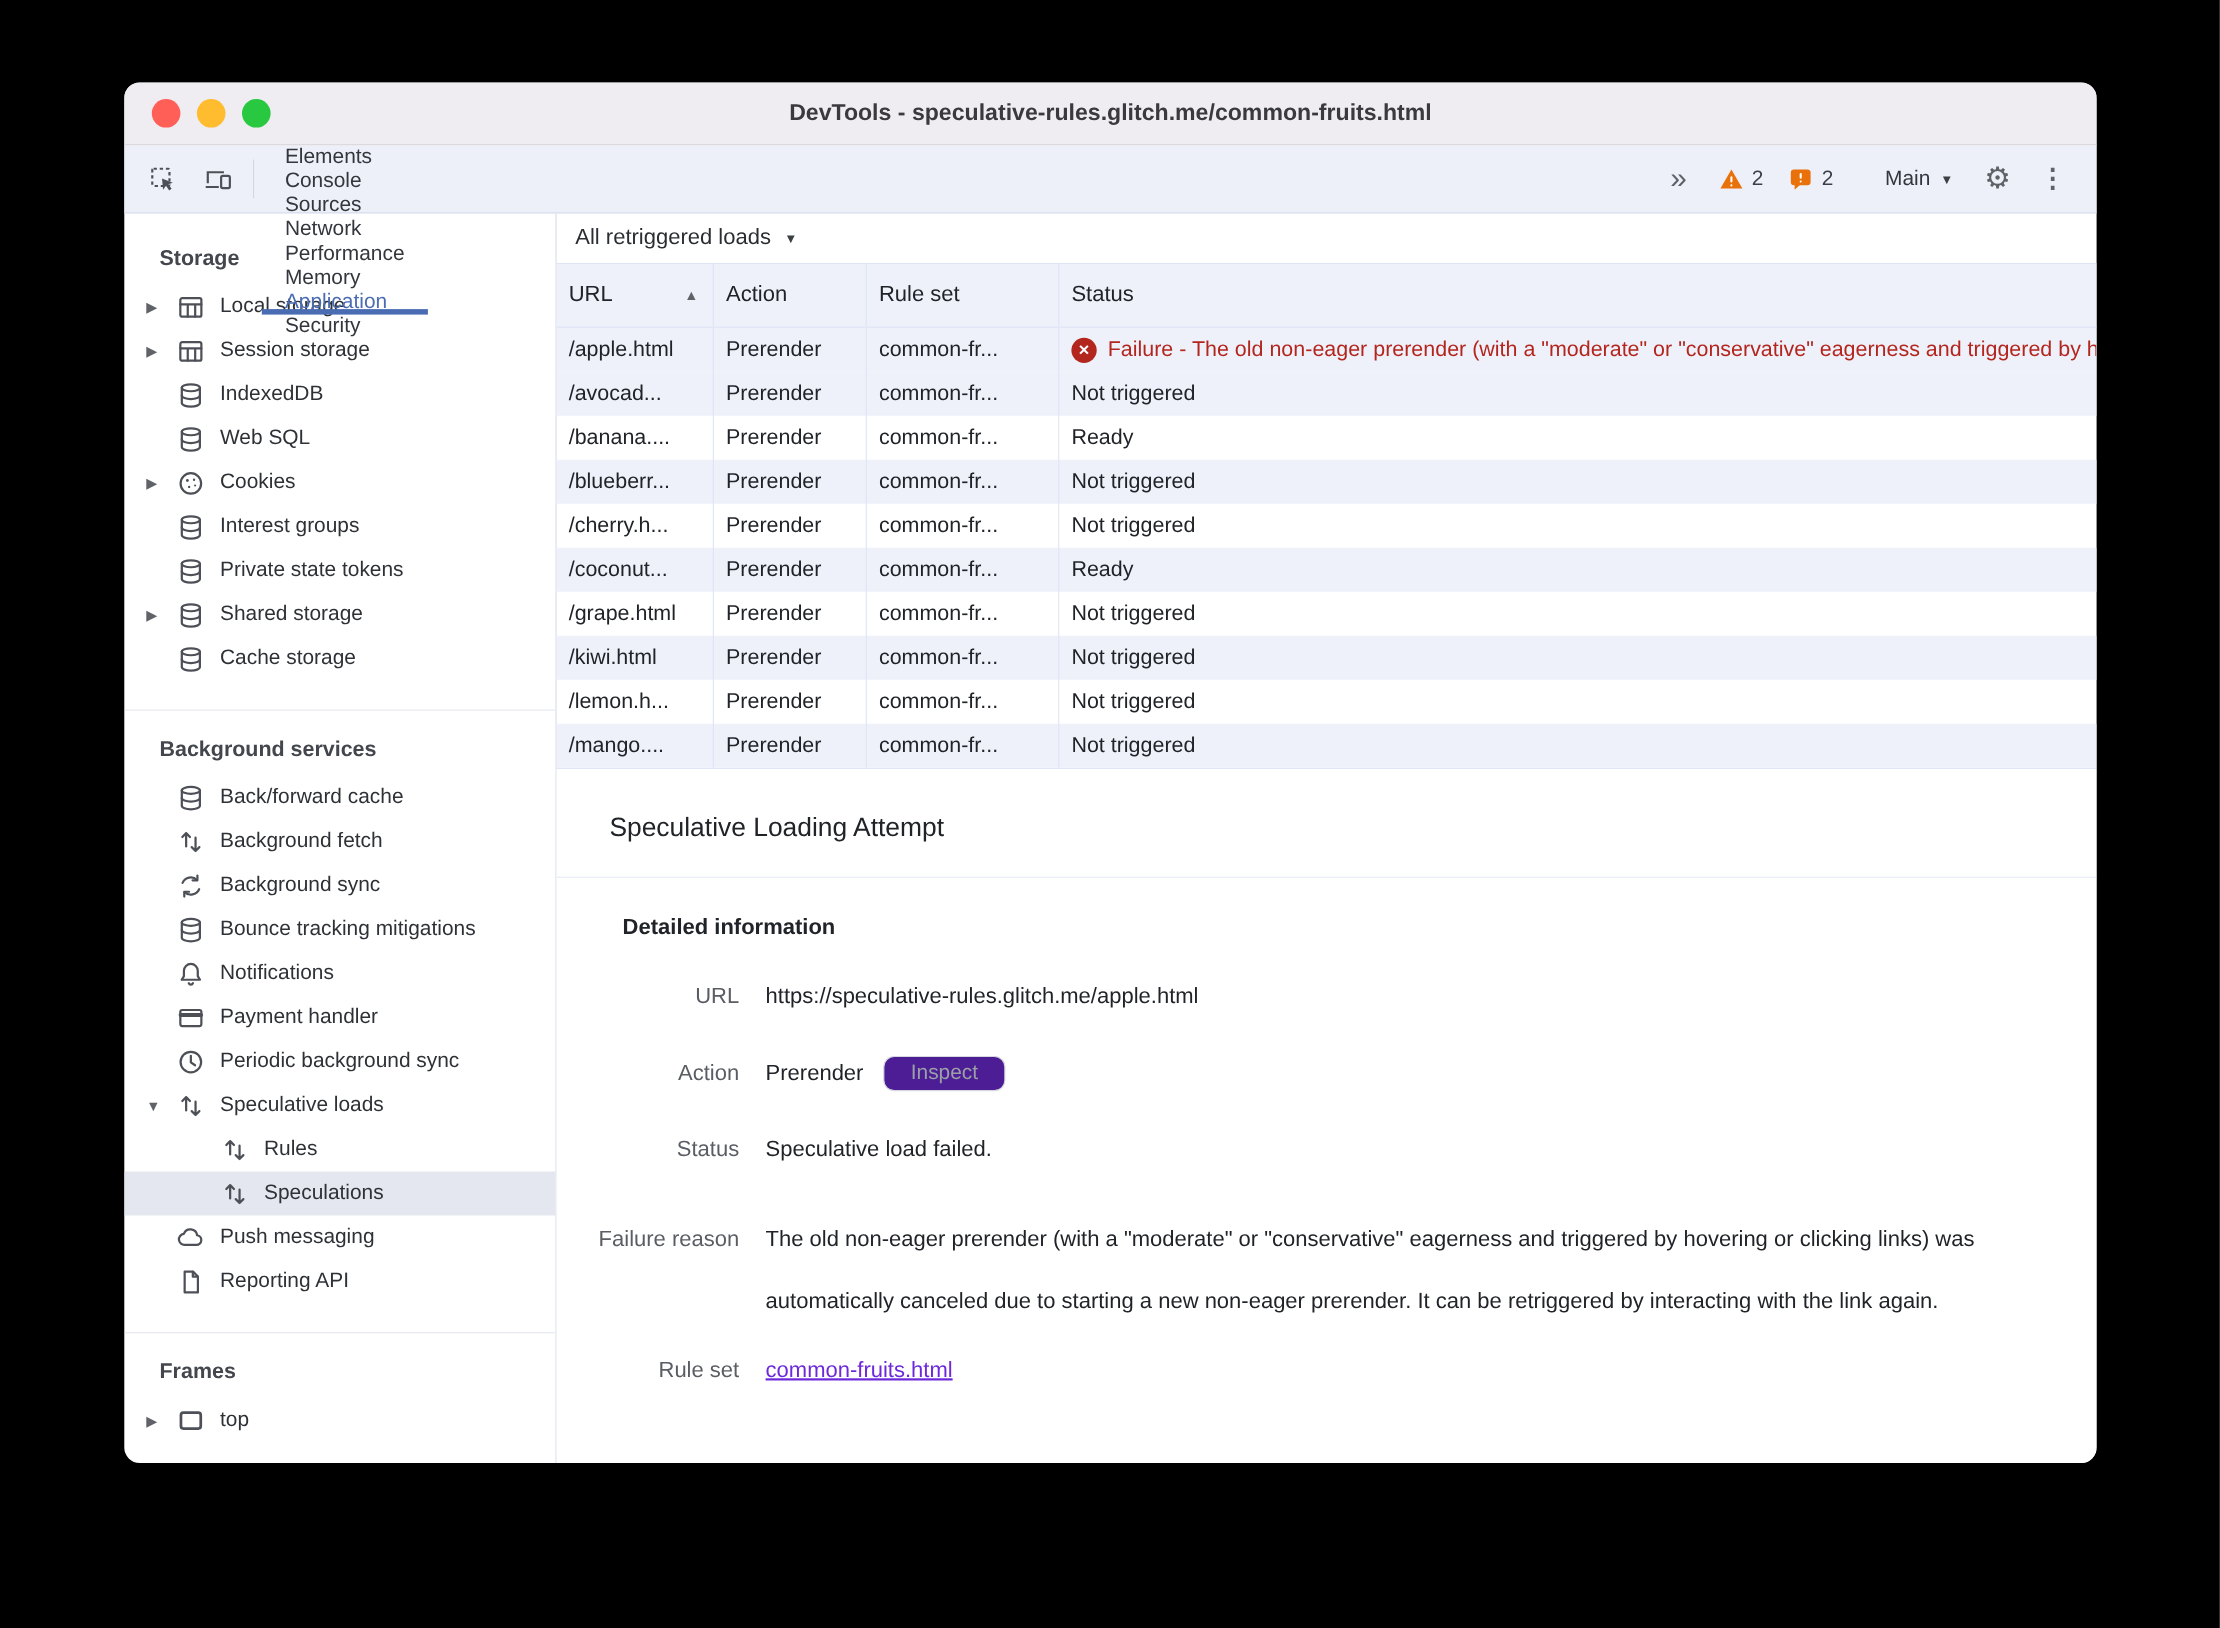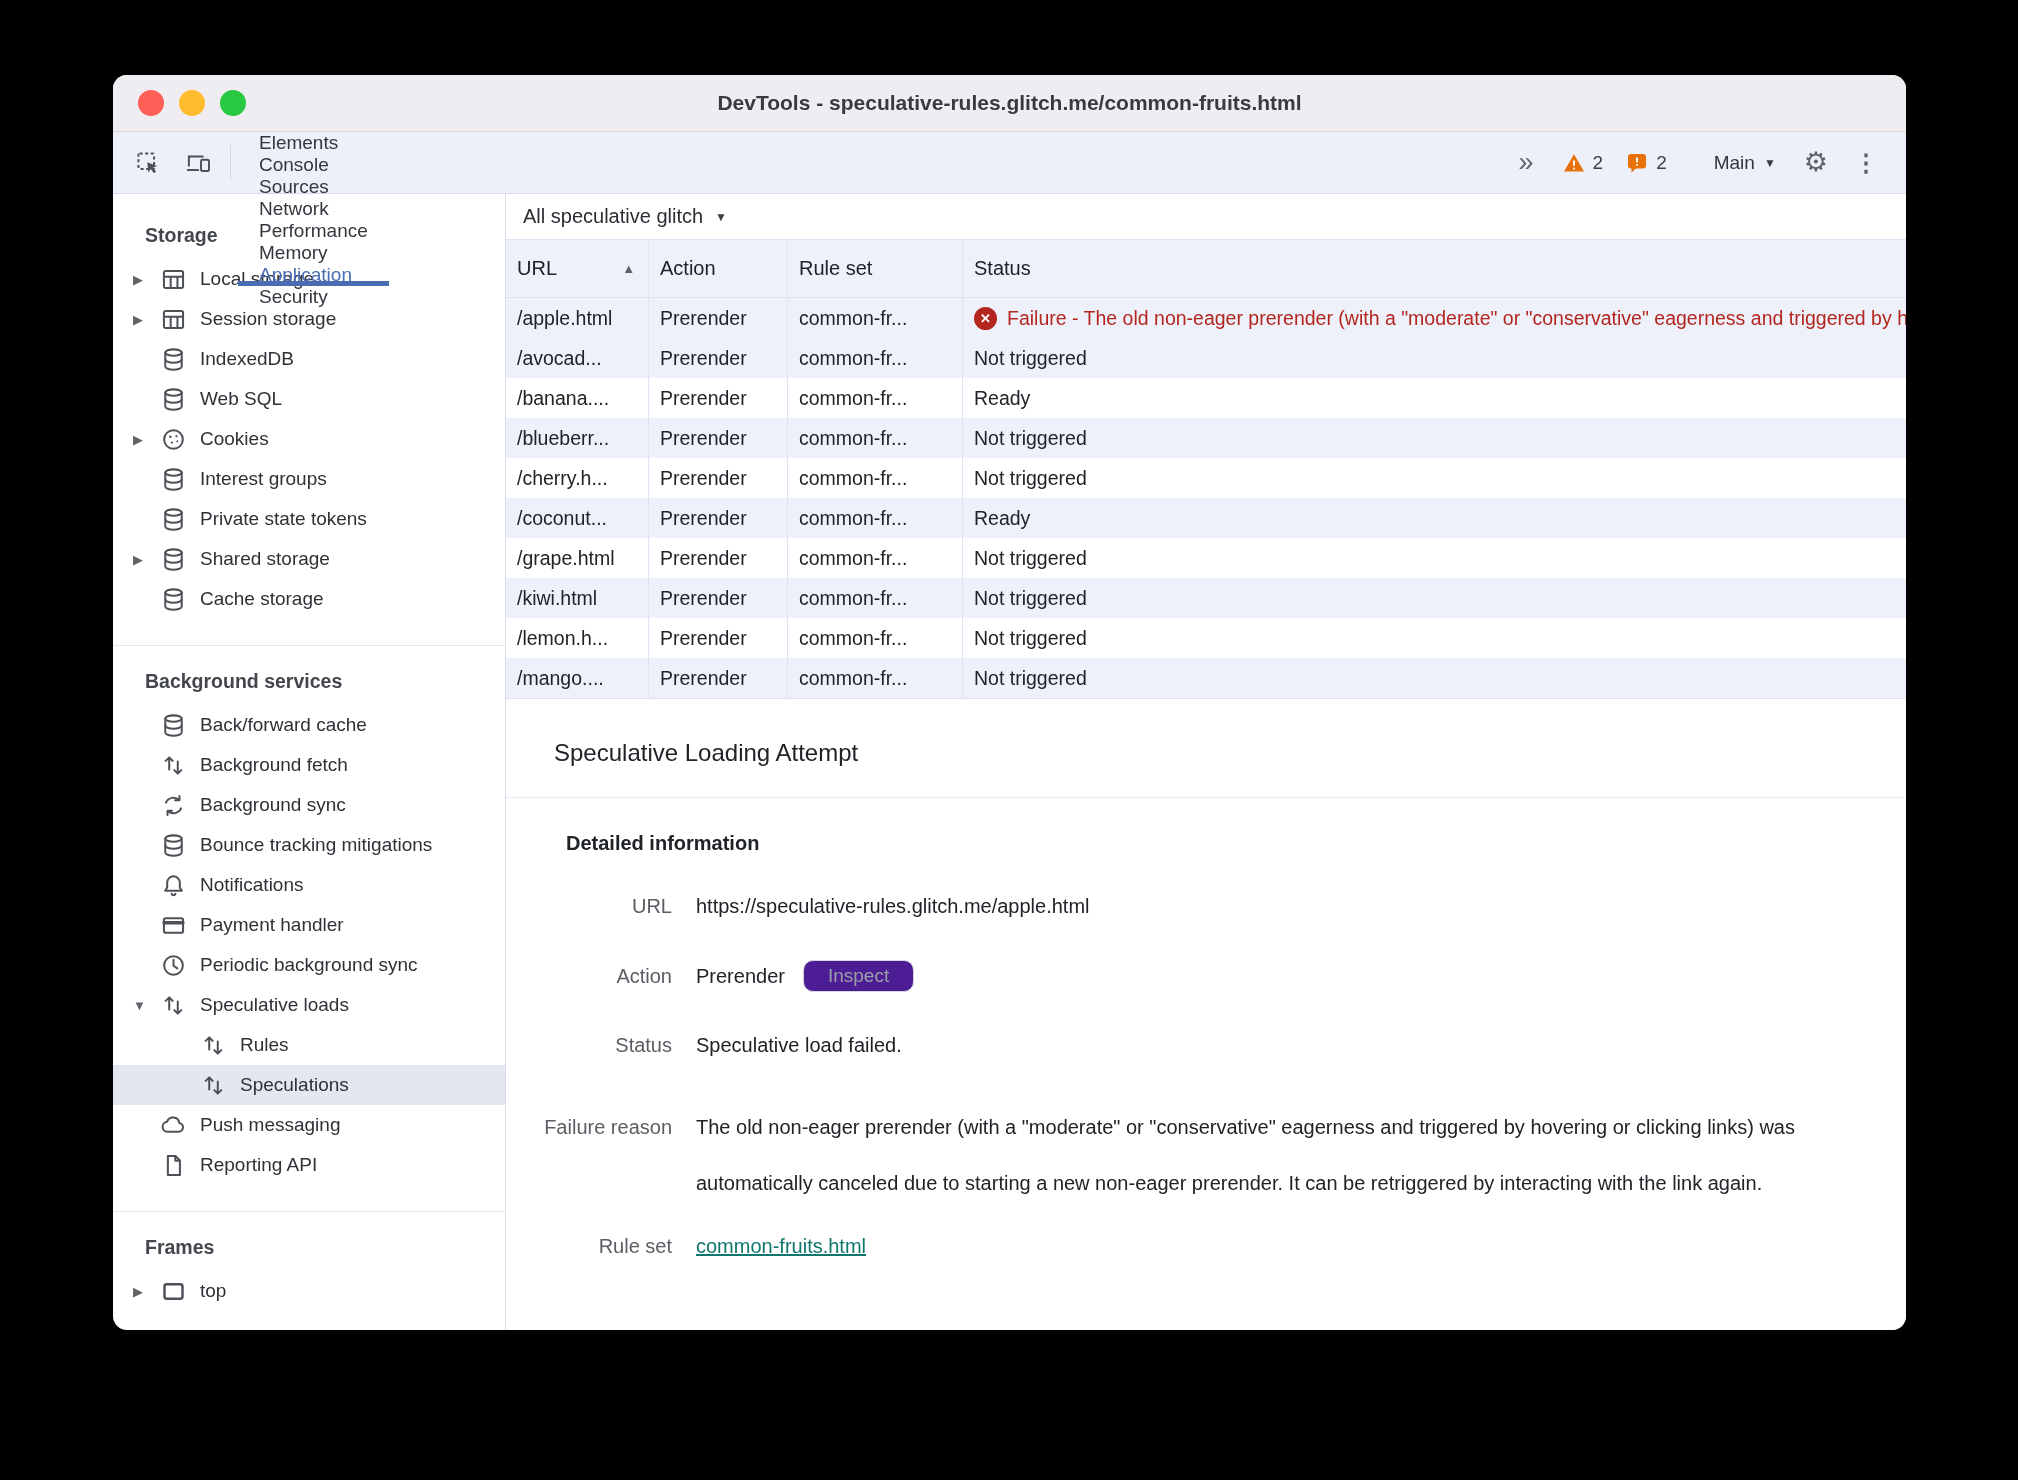--- a/index.html
+++ b/index.html
@@ -79,21 +79,21 @@
   .details-body{padding:34px 0 0 14px;font-size:20px;color:#202328;}
   .detail-heading{font-weight:700;font-size:20px;margin:0 0 40px 46px;color:#202328;}
   .drow{display:grid;grid-template-columns:152px 1fr;column-gap:24px;margin-bottom:42px;align-items:baseline;}
   .dlabel{text-align:right;color:#5a5d63;}
   .dvalue{color:#202328;max-width:1160px;}
   .drow.failure .dlabel,.drow.failure .dvalue{line-height:56px;}
   .drow.failure{align-items:start;margin-bottom:24px;}
   .action-line{display:flex;align-items:center;gap:18px;}
   .inspect-btn{font-family:"Liberation Sans",sans-serif;font-size:19px;color:#9aa0a6;background:#4c1d95;
     border:1.5px solid #d5d8dd;border-radius:10px;padding:4px 24px;}
-  .ruleset-link{color:#0f766e;text-decoration:underline;cursor:pointer;}
+  .ruleset-link{color:#6d28d9;text-decoration:underline;cursor:pointer;}
 </style>
 </head>
 <body>
 
 <div class="window">
 
   <div class="titlebar">
     <div class="traffic">
       <span class="light" style="background:#ff5f57"></span>
       <span class="light" style="background:#febc2e"></span>
@@ -354,21 +354,21 @@
               <rect x="4" y="5.6" width="16" height="12.8" rx="2" stroke-width="2.2"></rect>
             </svg>
             <span>top</span>
           </div>
         </div>
       </aside>
 
     <section class="main">
 
       <div class="filter-row">
-        <span>All speculative glitch</span>
+        <span>All retriggered loads</span>
         <span class="caret">▼</span>
       </div>
 
       <div class="grid">
         <div class="grid-header">
           <div class="gc c-url">
             <span>URL</span>
             <span class="sort-asc">▲</span>
           </div>
           <div class="gc c-action">

